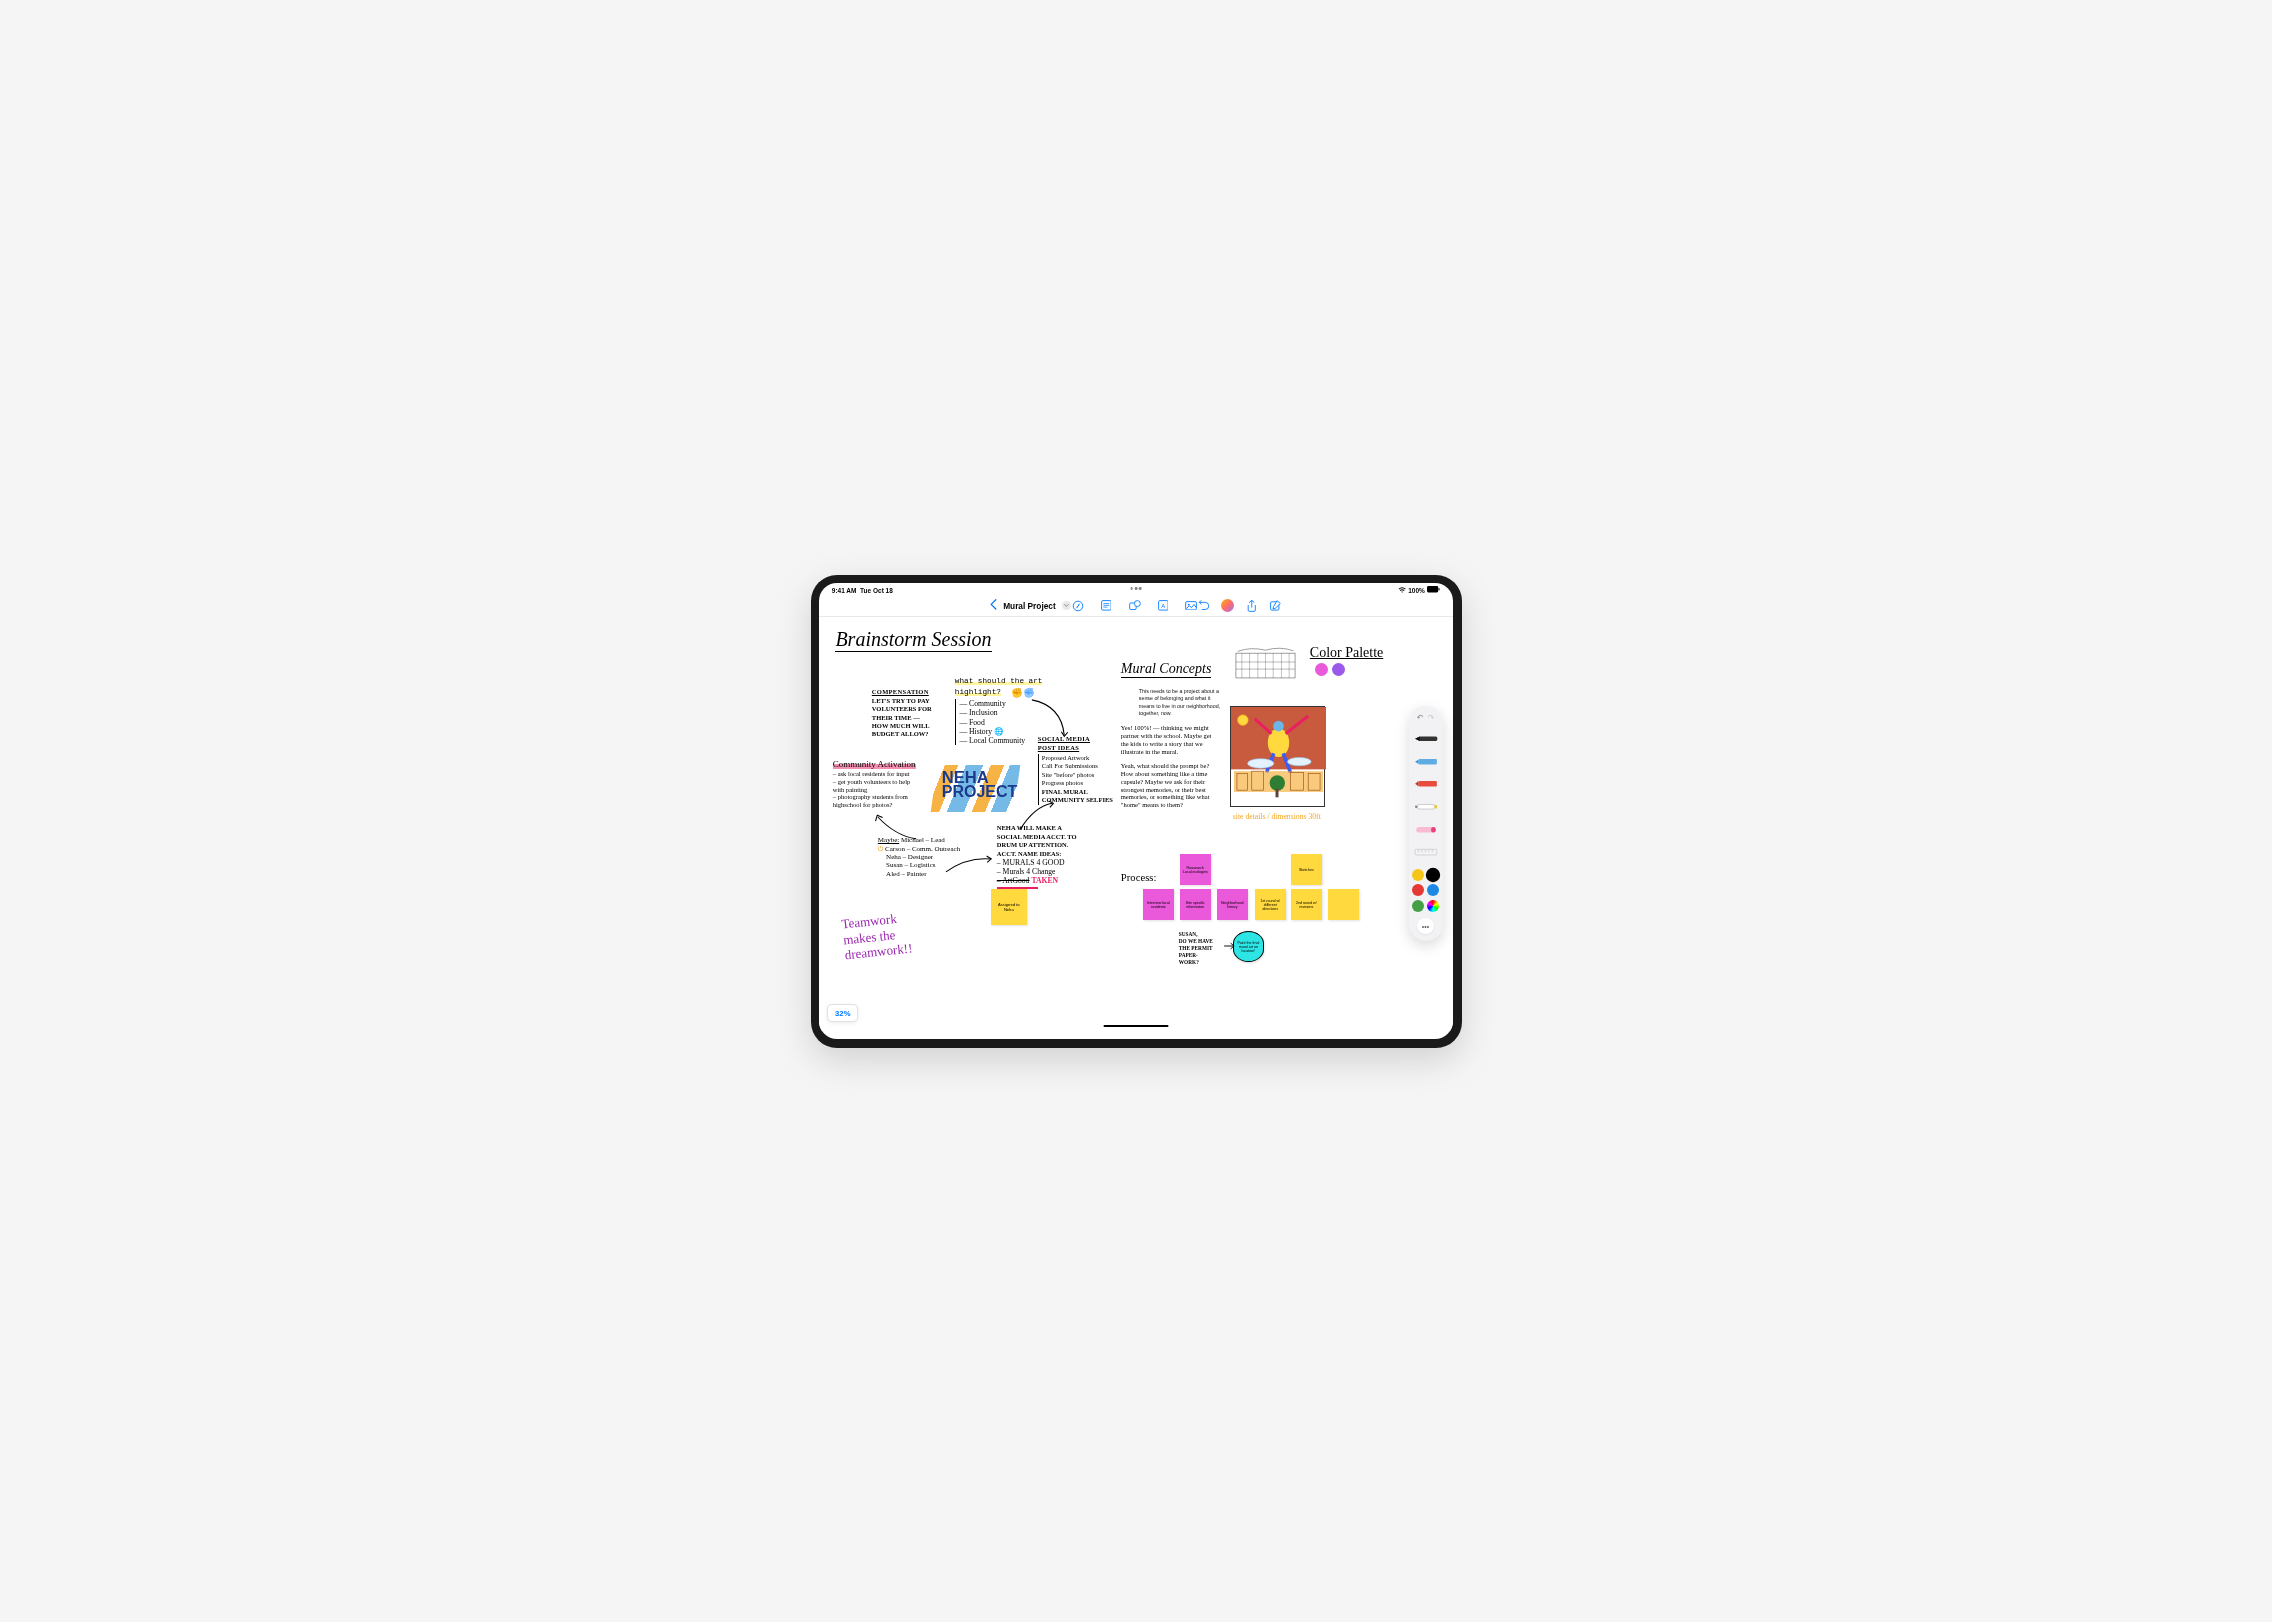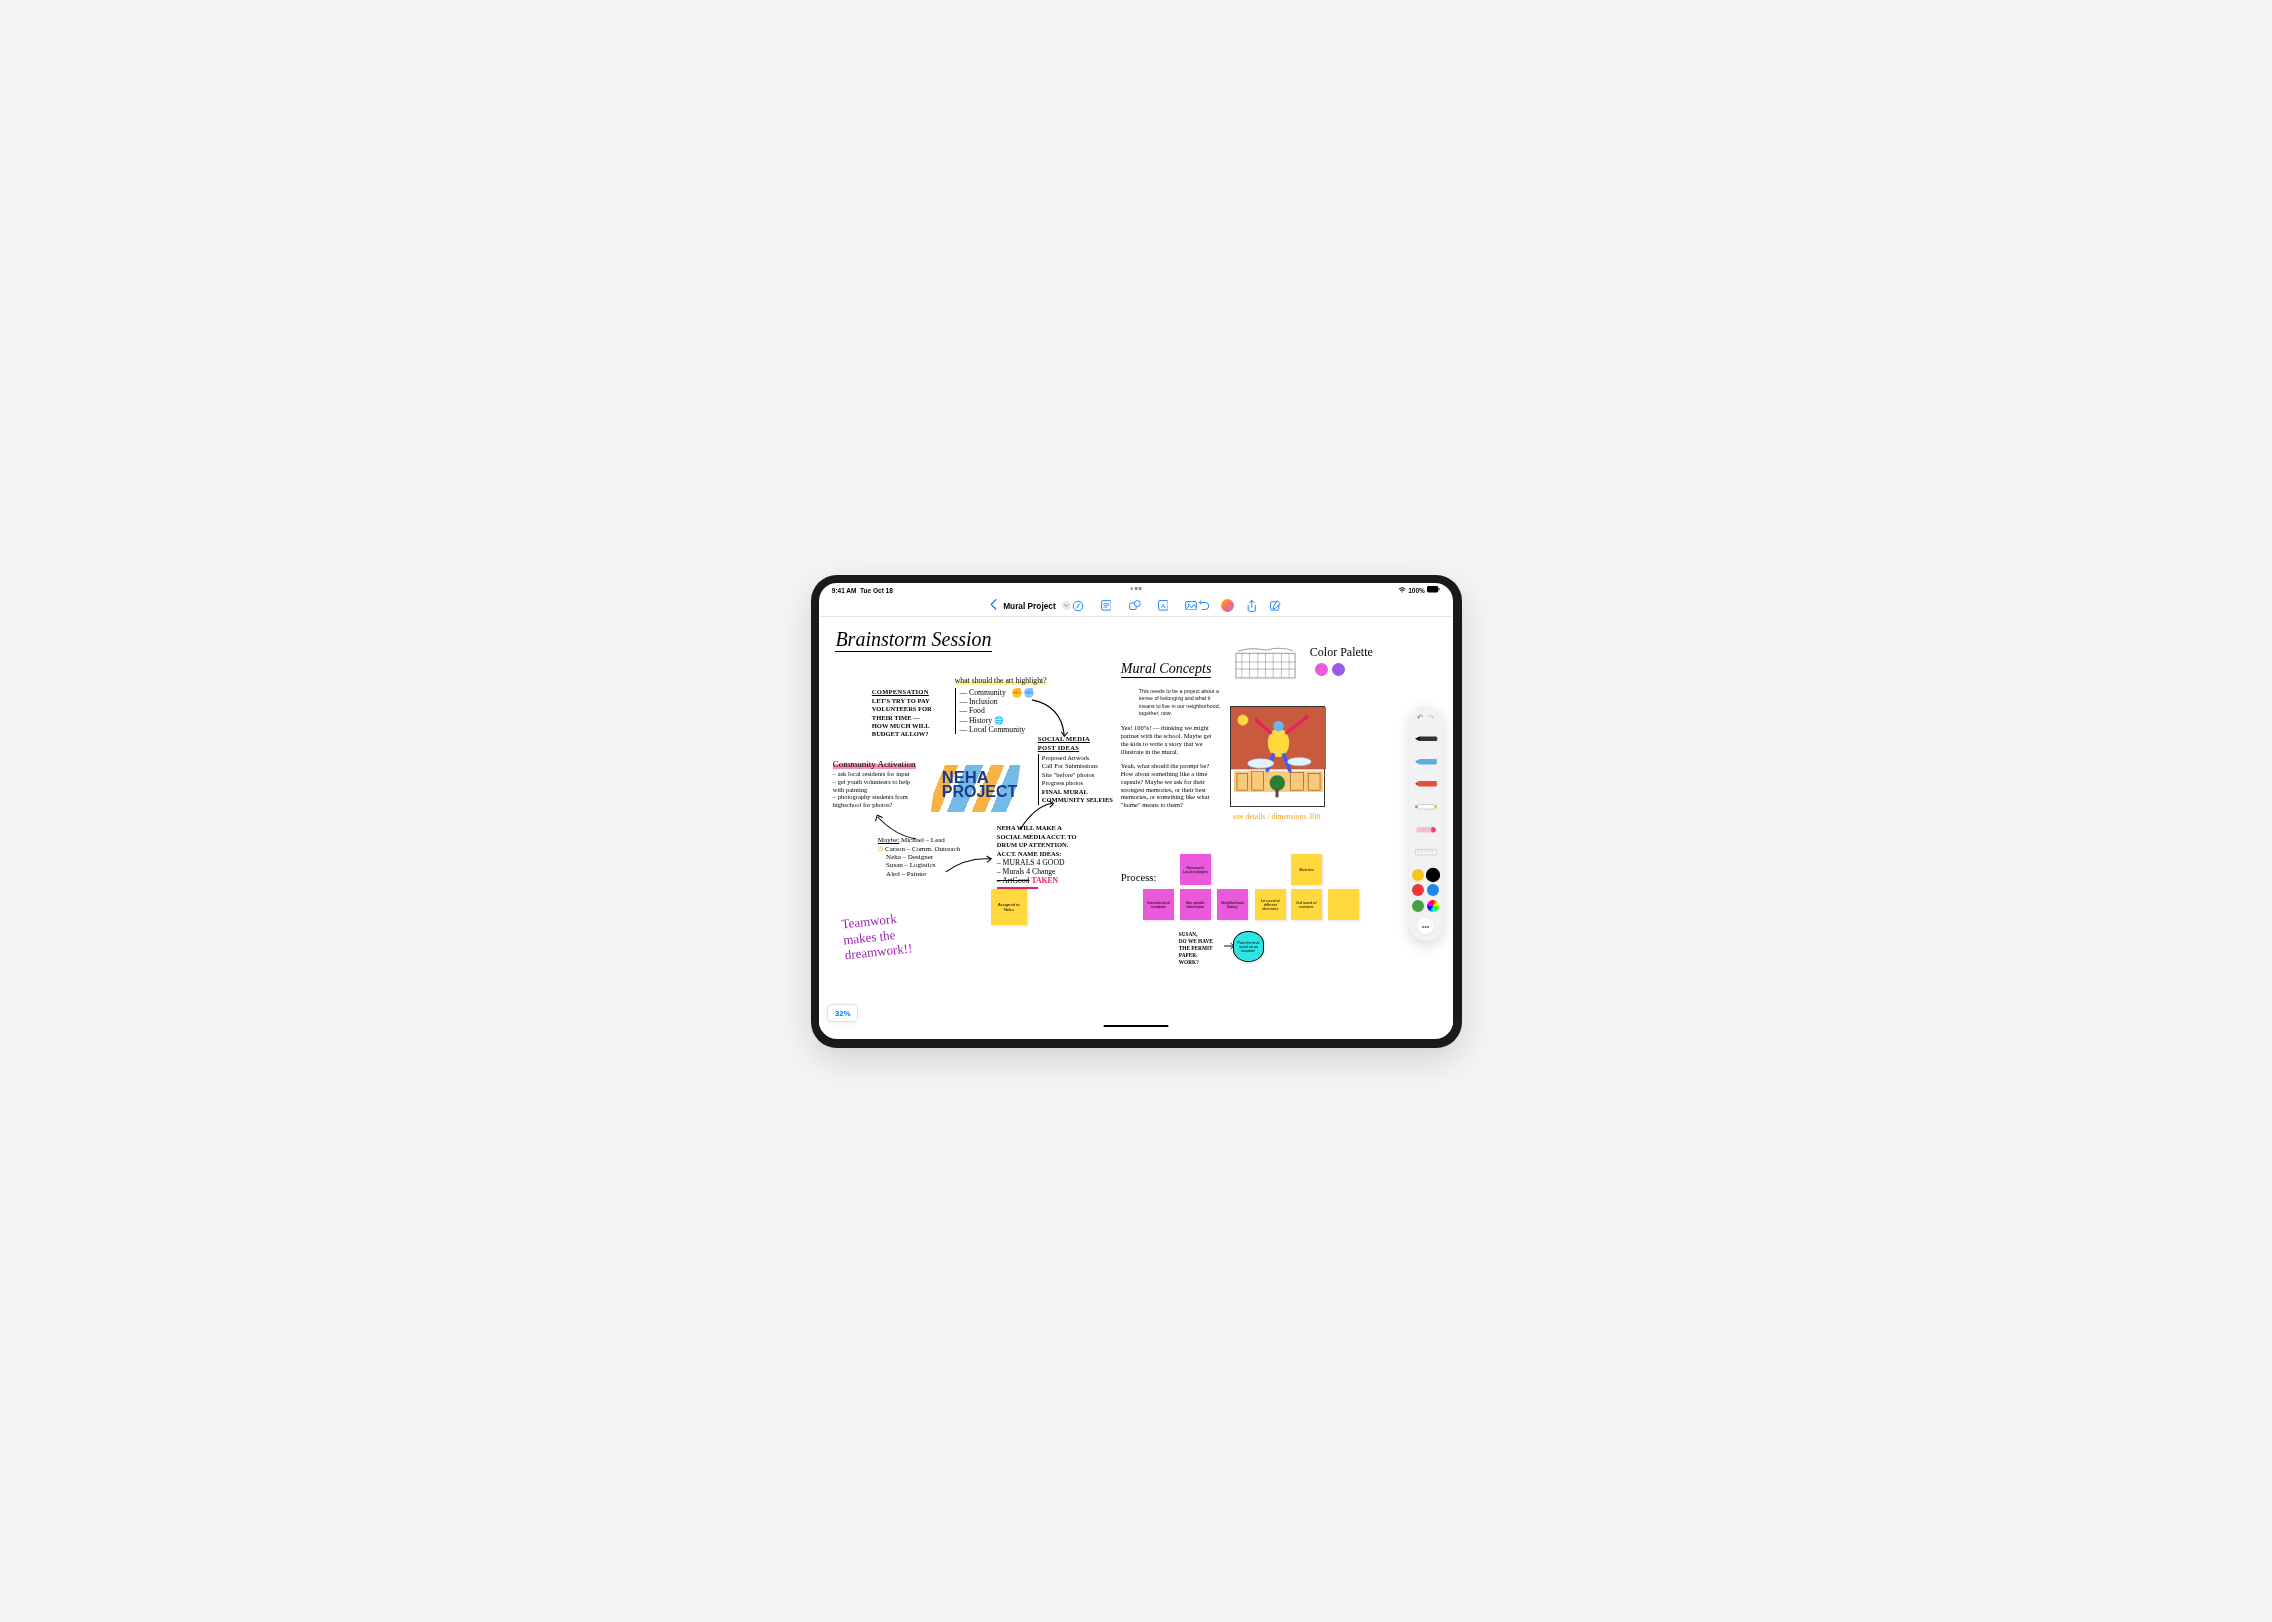--- a/index.html
+++ b/index.html
@@ -186,33 +186,34 @@
   width: 16.6px; height: 16.6px; border-radius: 50%;
   background: #fff;
   display: flex; align-items: center; justify-content: center;
   font-size: 7px; color: #666;
   box-shadow: 0 0.6px 1.8px rgba(0,0,0,0.1);
   cursor: pointer;
 }
 .palette-header {
   font-family: "Brush Script MT", cursive;
   position: absolute;
-  font-size: 12px;
+  font-size: 14px;
+  text-decoration: underline;
 }
 .palette-swatch {
   position: absolute;
   width: 13px; height: 13px; border-radius: 50%;
 }
 .mural-art {
   position: absolute;
   width: 95px; height: 101px;
   background: linear-gradient(#c85a3e 60%, #fff 60%);
   border: 0.6px solid #333;
 }
-.hl-yellow { background: linear-gradient(transparent 60%, #fff59d 60%); }
+.hl-yellow { background: linear-gradient(transparent 60%, #fff59d 60%); font-family: Liberation Mono, monospace; }
 .hl-pink { background: linear-gradient(transparent 55%, #f48fb1 55%); }
 .strike { text-decoration: line-through; }
 .arrow-svg { position: absolute; pointer-events: none; }
 </style>
 </head>
 <body>
 
 <div class="ipad-frame">
   <div class="ipad-screen">
 

